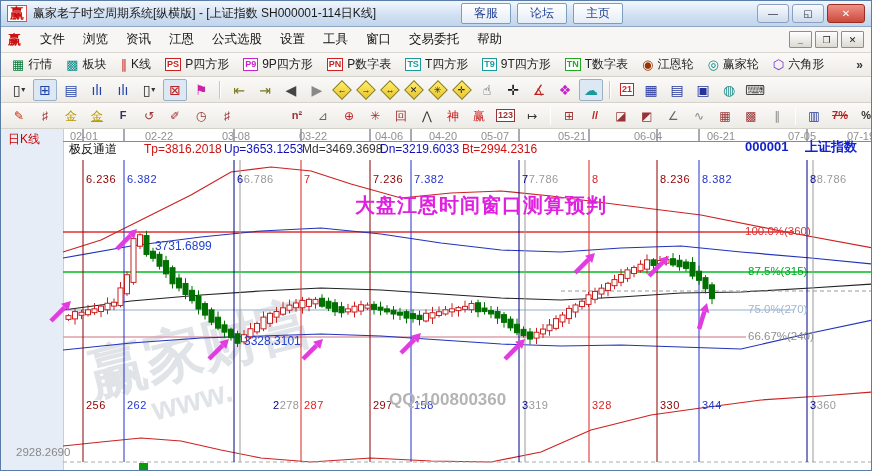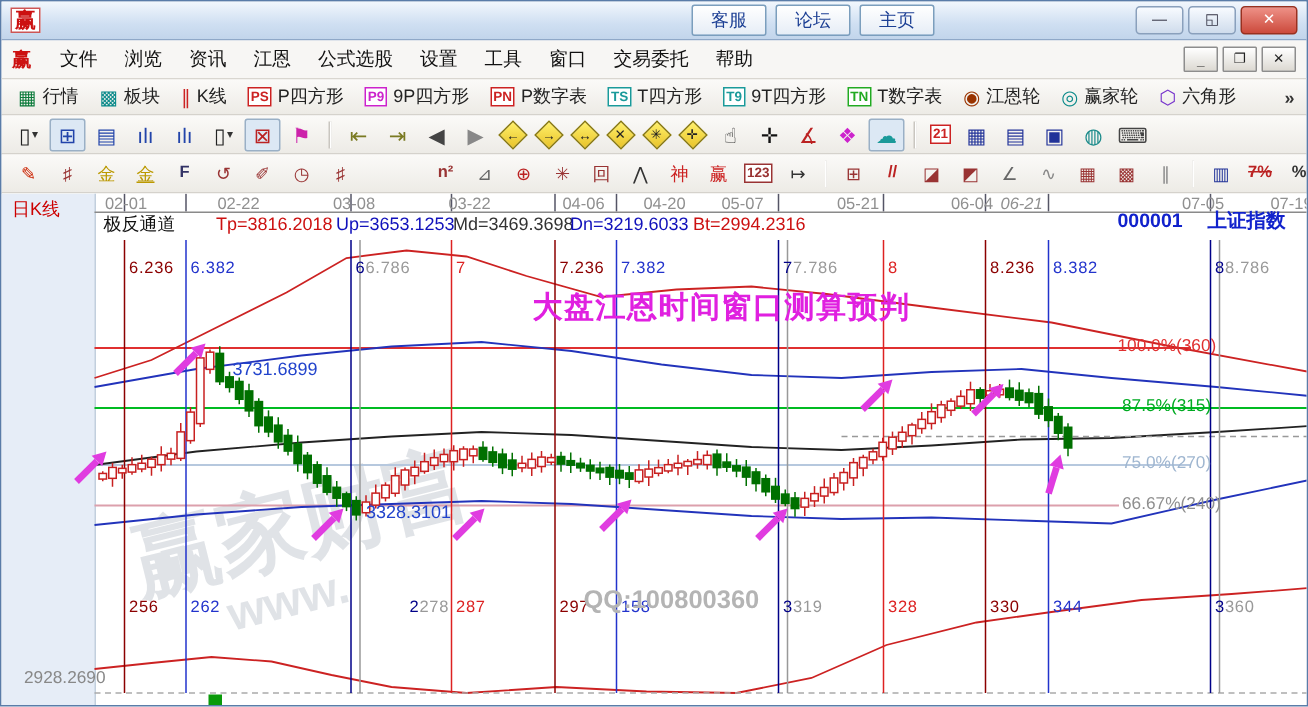--- a/index.html
+++ b/index.html
@@ -58,20 +58,21 @@
   .wm{position:absolute;z-index:0;color:rgba(140,152,168,0.27);font-weight:bold;white-space:nowrap;pointer-events:none}
   #chart-svg{position:absolute;left:0;top:0;z-index:1}
   .ct{position:absolute;z-index:2;white-space:nowrap;line-height:1.1}
   .greenmark{position:absolute;z-index:2;background:#0a9a0a}
 </style>
 </head>
 <body>
 
 <div class="titlebar">
   <span class="app-logo">赢</span>
+  <span class="wtitle">赢家老子时空周期系统[纵横版] - [上证指数  SH000001-114日K线]</span>
   <div class="tb-btns" id="titlebar-buttons">
       <span class="tbtn">客服</span>
       <span class="tbtn">论坛</span>
       <span class="tbtn">主页</span>
     </div>
   <div class="win-btns" id="win-controls">
       <span class="wbtn">—</span>
       <span class="wbtn">◱</span>
       <span class="wbtn close">✕</span>
     </div>
@@ -503,21 +504,21 @@
       <div class="ct" style="left: 7px; top: 4px; color: rgb(204, 0, 0); font-size: 12px;">日K线</div>
       <div class="ct" style="left: 63px; top: 1px; color: rgb(144, 144, 144); font-size: 11px; width: 40px; text-align: center;">02-01</div>
       <div class="ct" style="left: 138px; top: 1px; color: rgb(144, 144, 144); font-size: 11px; width: 40px; text-align: center;">02-22</div>
       <div class="ct" style="left: 215px; top: 1px; color: rgb(144, 144, 144); font-size: 11px; width: 40px; text-align: center;">03-08</div>
       <div class="ct" style="left: 292px; top: 1px; color: rgb(144, 144, 144); font-size: 11px; width: 40px; text-align: center;">03-22</div>
       <div class="ct" style="left: 368px; top: 1px; color: rgb(144, 144, 144); font-size: 11px; width: 40px; text-align: center;">04-06</div>
       <div class="ct" style="left: 422px; top: 1px; color: rgb(144, 144, 144); font-size: 11px; width: 40px; text-align: center;">04-20</div>
       <div class="ct" style="left: 474px; top: 1px; color: rgb(144, 144, 144); font-size: 11px; width: 40px; text-align: center;">05-07</div>
       <div class="ct" style="left: 551px; top: 1px; color: rgb(144, 144, 144); font-size: 11px; width: 40px; text-align: center;">05-21</div>
       <div class="ct" style="left: 627px; top: 1px; color: rgb(144, 144, 144); font-size: 11px; width: 40px; text-align: center;">06-04</div>
-      <div class="ct" style="left: 666px; top: 1px; color: rgb(144, 144, 144); font-size: 11px; width: 40px; text-align: left; font-style: italic;">06-21</div>
+      <div class="ct" style="left: 700px; top: 1px; color: rgb(144, 144, 144); font-size: 11px; width: 40px; text-align: center;">06-21</div>
       <div class="ct" style="left: 781px; top: 1px; color: rgb(144, 144, 144); font-size: 11px; width: 40px; text-align: center;">07-05</div>
       <div class="ct" style="left: 840px; top: 1px; color: rgb(144, 144, 144); font-size: 11px; width: 40px; text-align: center;">07-19</div>
       <div class="ct" style="left: 68px; top: 14px; color: rgb(17, 17, 17); font-size: 12px;">极反通道</div>
       <div class="ct" style="left: 143px; top: 14px; color: rgb(204, 17, 17); font-size: 12px; text-align: right;">Tp=3816.2018</div>
       <div class="ct" style="left: 223px; top: 14px; color: rgb(17, 17, 187); font-size: 12px;">Up=3653.1253</div>
       <div class="ct" style="left: 301px; top: 14px; color: rgb(51, 51, 51); font-size: 12px;">Md=3469.3698</div>
       <div class="ct" style="left: 379px; top: 14px; color: rgb(17, 17, 187); font-size: 12px;">Dn=3219.6033</div>
       <div class="ct" style="left: 461px; top: 14px; color: rgb(204, 17, 17); font-size: 12px;">Bt=2994.2316</div>
       <div class="ct" style="left: 744px; top: 11px; color: rgb(17, 34, 204); font-size: 13px; font-weight: bold;">000001</div>
       <div class="ct" style="left: 804px; top: 11px; color: rgb(17, 34, 204); font-size: 13px; font-weight: bold;">上证指数</div>

